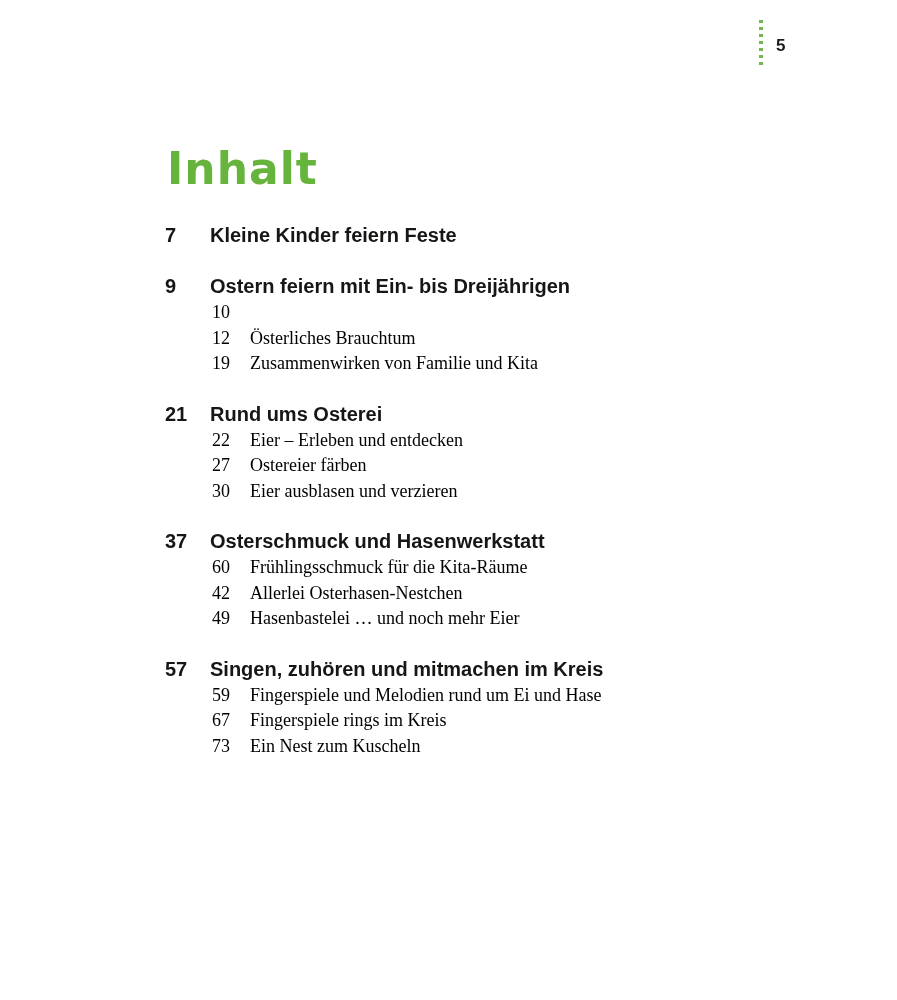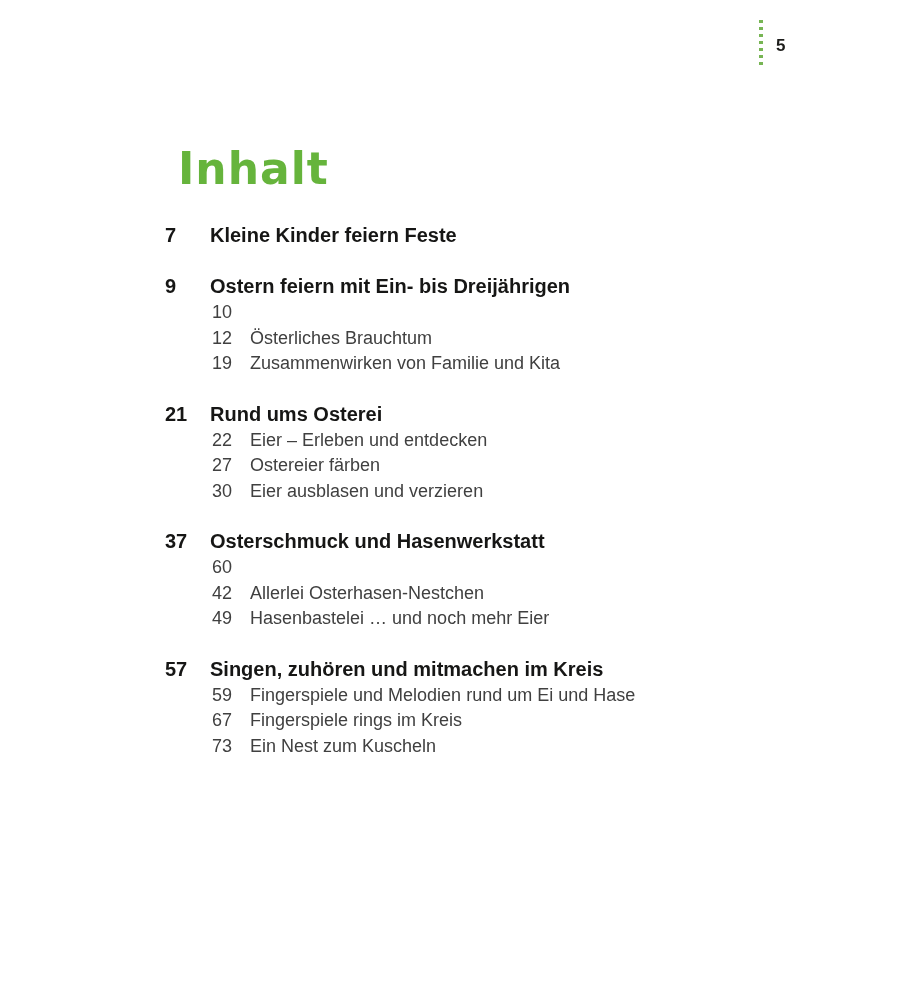--- a/index.html
+++ b/index.html
@@ -36,21 +36,21 @@
     left: 776px;
     top: 36px;
     font-size: 17px;
     font-weight: 700;
     color: #1d1d1b;
   }
 
   
   .title {
     position: absolute;
-    left: 178px;
+    left: 167px;
     top: 143px;
     font-family: "DejaVu Sans", "Liberation Sans", sans-serif;
     font-size: 44px;
     line-height: 52px;
     font-weight: 700;
     letter-spacing: 1px;
     color: #66b43c;
   }
 
   
@@ -72,21 +72,22 @@
   .chap-num {
     flex: 0 0 45px;
   }
   .sub-row {
     display: flex;
     align-items: flex-end;
     padding-left: 47px;
     line-height: 25.5px;
     font-size: 18px;
     font-weight: 400;
-    color: #404040;
+    color: #000000;
+    font-family: Liberation Serif, serif;
   }
   .sub-num {
     flex: 0 0 38px;
   }
 </style>
 </head>
 <body>
 
 <div class="page">
 
@@ -141,20 +142,21 @@
       </div>
     </div>
 
     <div class="chapter-block">
       <div class="chapter-row">
         <span class="chap-num">37</span>
         <span class="chap-title">Osterschmuck und Hasenwerkstatt</span>
       </div>
       <div class="sub-row">
         <span class="sub-num">60</span>
+        <span class="sub-title">Frühlingsschmuck für die Kita-Räume</span>
       </div>
       <div class="sub-row">
         <span class="sub-num">42</span>
         <span class="sub-title">Allerlei Osterhasen-Nestchen</span>
       </div>
       <div class="sub-row">
         <span class="sub-num">49</span>
         <span class="sub-title">Hasenbastelei … und noch mehr Eier</span>
       </div>
     </div>

